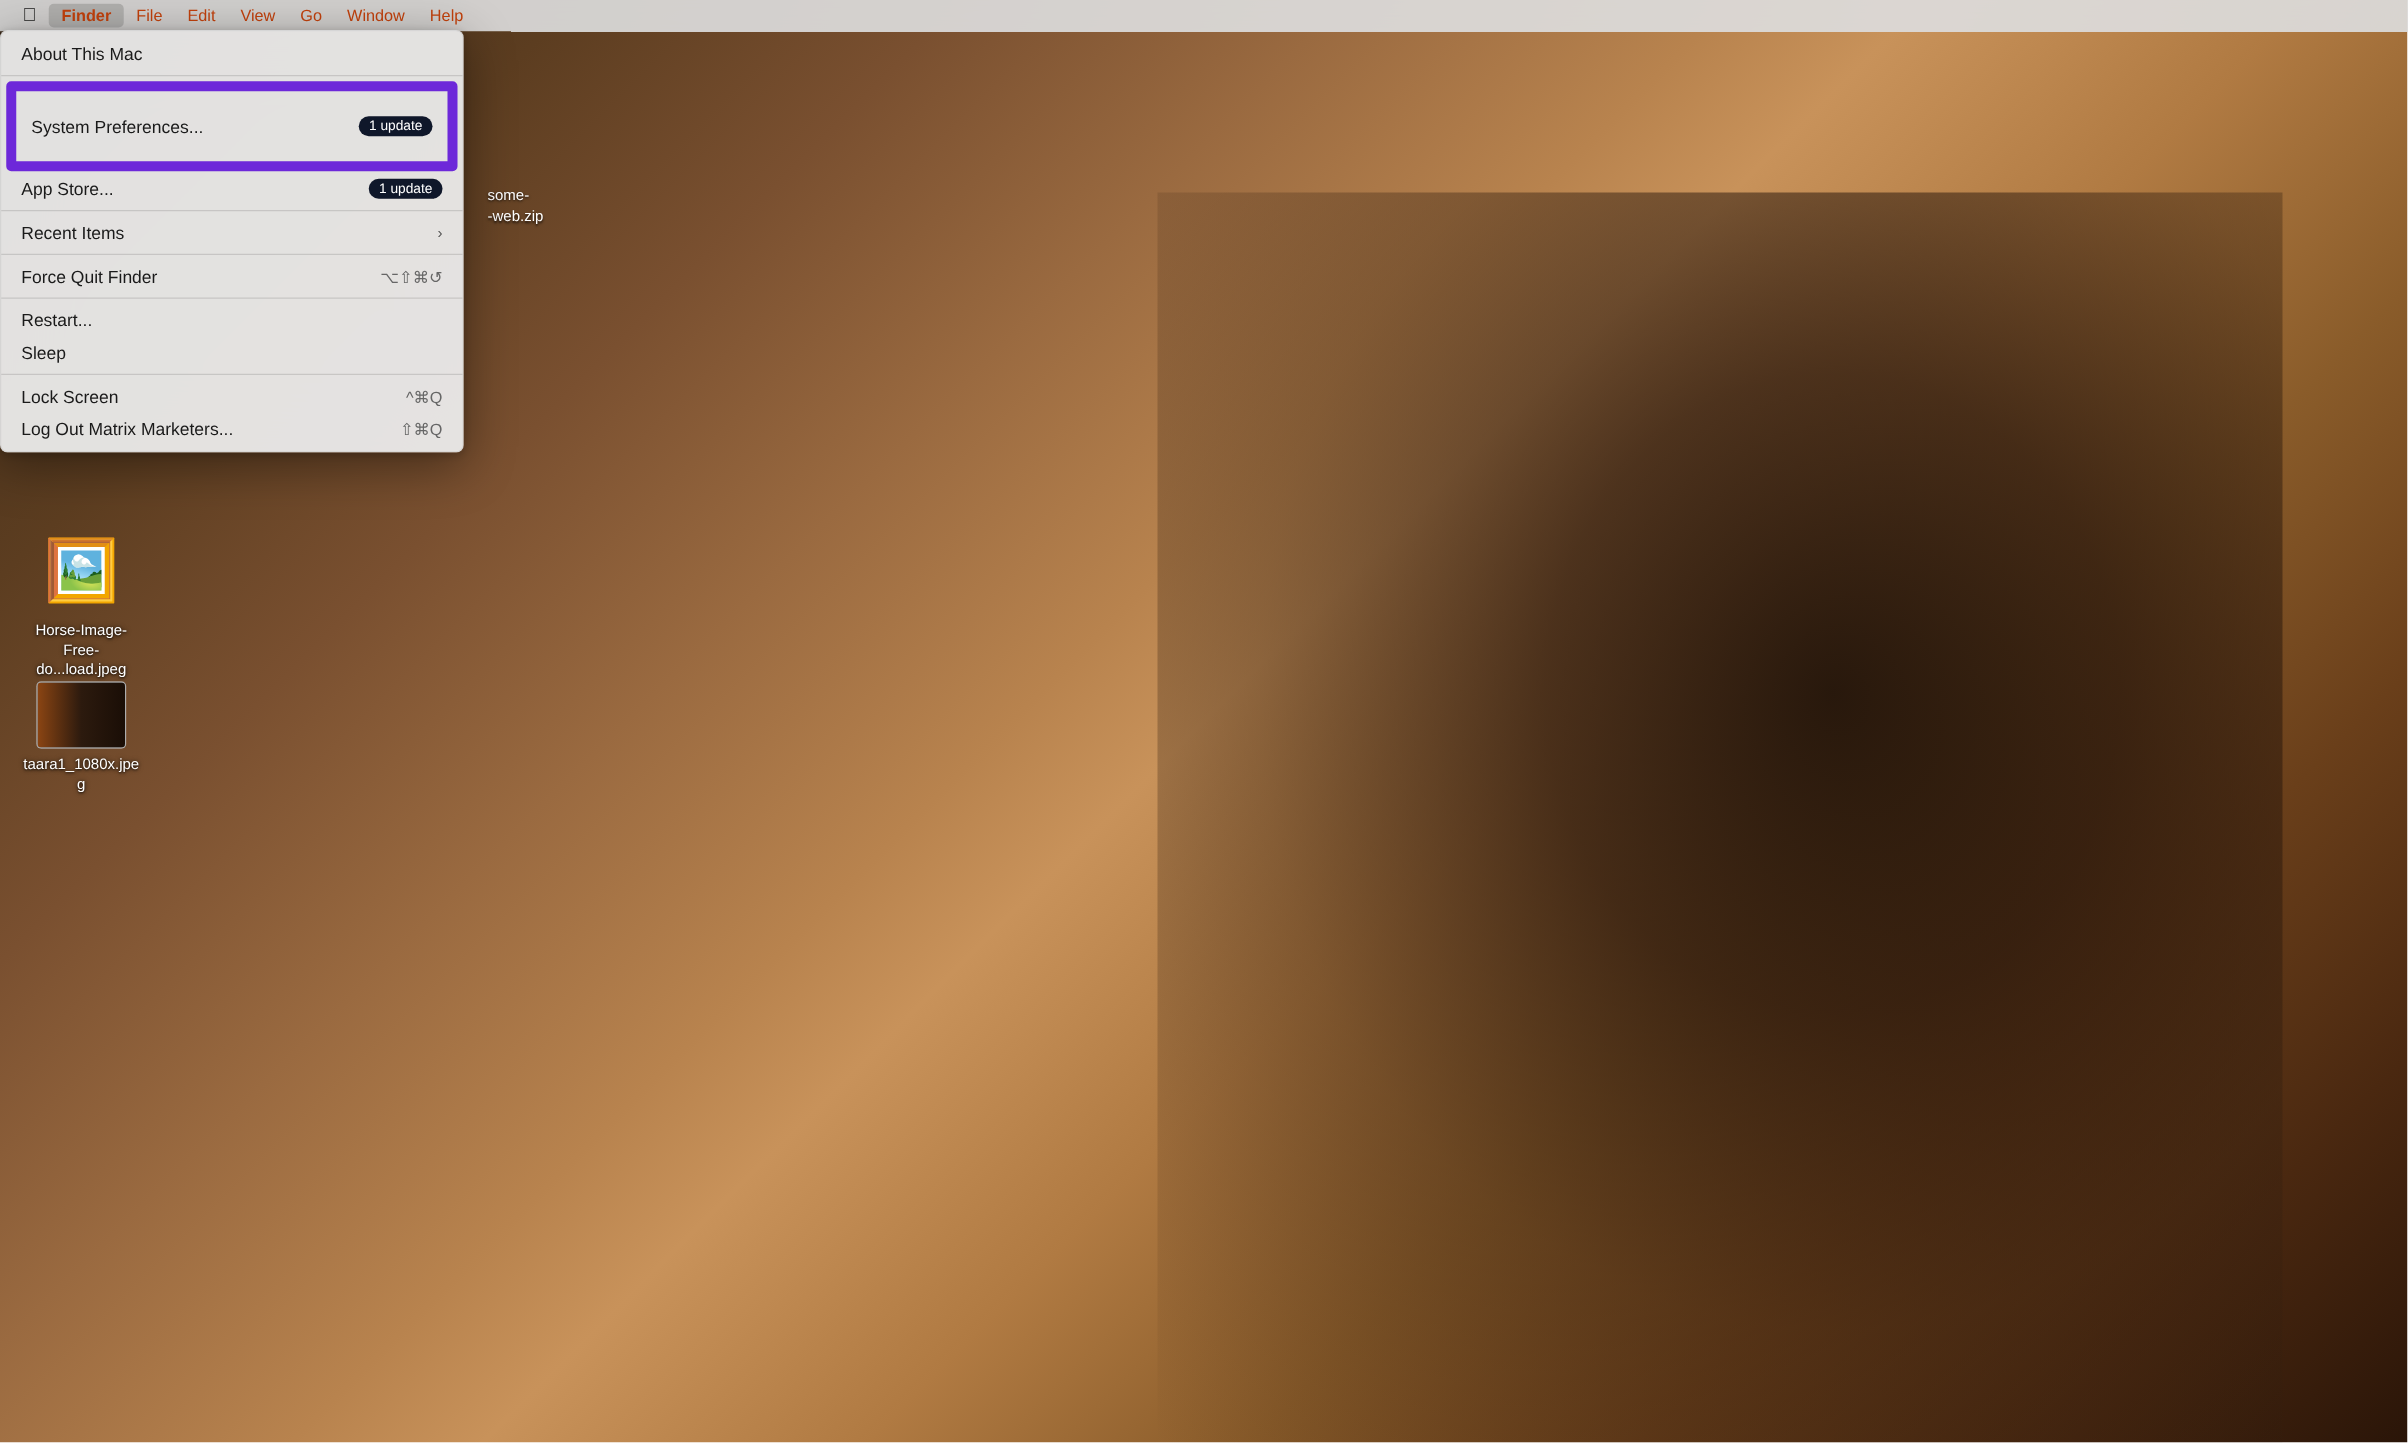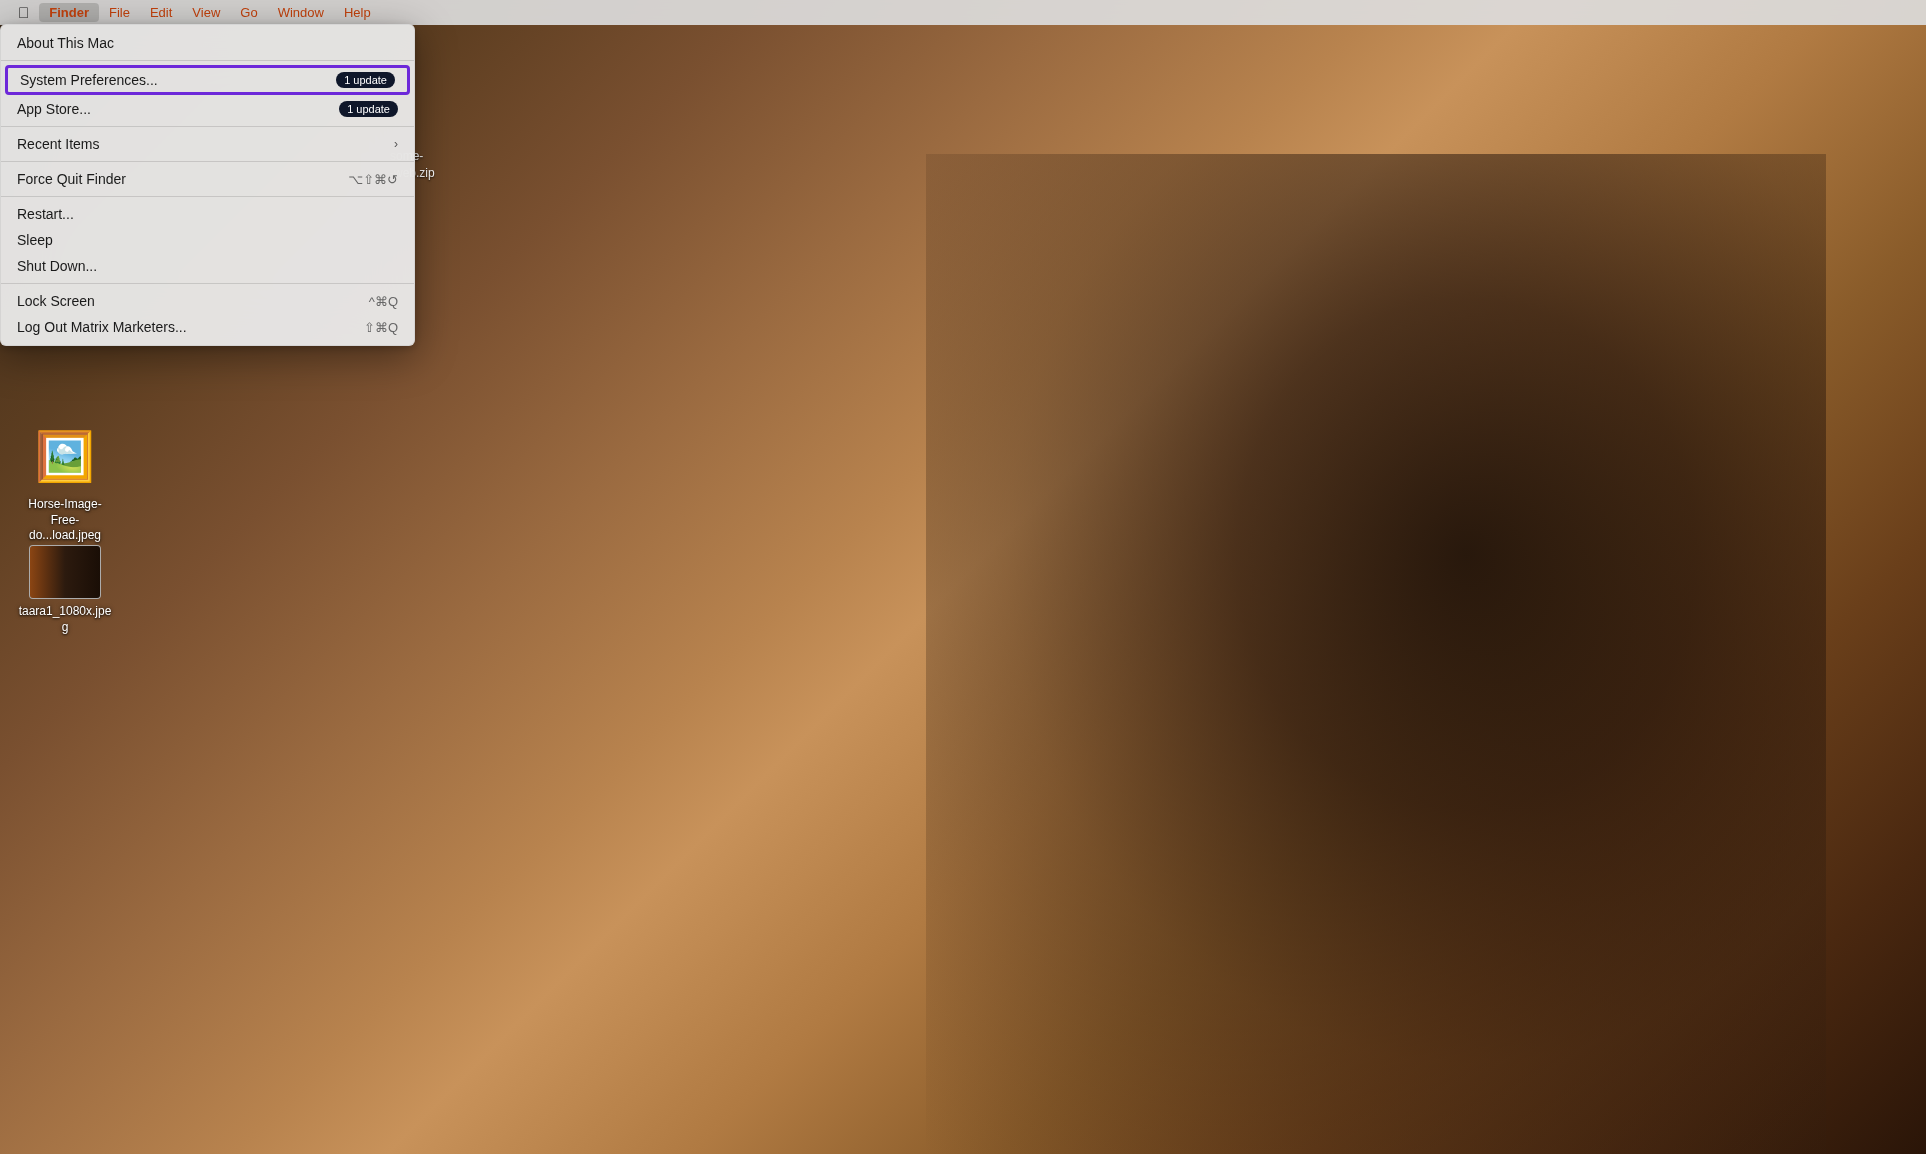--- a/index.html
+++ b/index.html
@@ -85,21 +85,21 @@
       padding: 2px 10px;
       color: #1a1a1a;
       cursor: default;
     }
 
     
     .dropdown-menu {
       position: absolute;
       top: 24px;
       left: 0px;
-      width: 415px;
+      width: 371px;
       background: rgba(235, 235, 235, 0.95);
       backdrop-filter: blur(30px);
       border-radius: 6px;
       box-shadow: 0 10px 40px rgba(0,0,0,0.4), 0 2px 8px rgba(0,0,0,0.2);
       z-index: 200;
       padding: 5px 0;
       border: 1px solid rgba(200,200,200,0.5);
     }
 
     .menu-item {
@@ -109,24 +109,24 @@
       padding: 5px 16px;
       font-size: 14px;
       color: #1a1a1a;
       cursor: default;
       min-height: 24px;
     }
 
     .menu-item.system-prefs {
       background: transparent;
       color: #1a1a1a;
-      border: 3px solid #6d28d9;
+      border: 8px solid #6d28d9;
       border-radius: 4px;
       margin: 1px 4px;
-      padding: 4px 12px;
+      padding: 20px 12px;
     }
 
     .menu-item-label {
       flex: 1;
     }
 
     .menu-badge {
       background: #0f172a;
       color: white;
       font-size: 11px;
@@ -285,23 +285,20 @@
   <div class="menu-separator"></div>
 
   <div class="menu-item">
     <span class="menu-item-label">Restart...</span>
   </div>
 
   <div class="menu-item">
     <span class="menu-item-label">Sleep</span>
   </div>
 
-  <div class="menu-item">
-    <span class="menu-item-label">Shut Down...</span>
-  </div>
 
   <div class="menu-separator"></div>
 
   <div class="menu-item">
     <span class="menu-item-label">Lock Screen</span>
     <span class="menu-shortcut">^⌘Q</span>
   </div>
 
   <div class="menu-item">
     <span class="menu-item-label">Log Out Matrix Marketers...</span>

